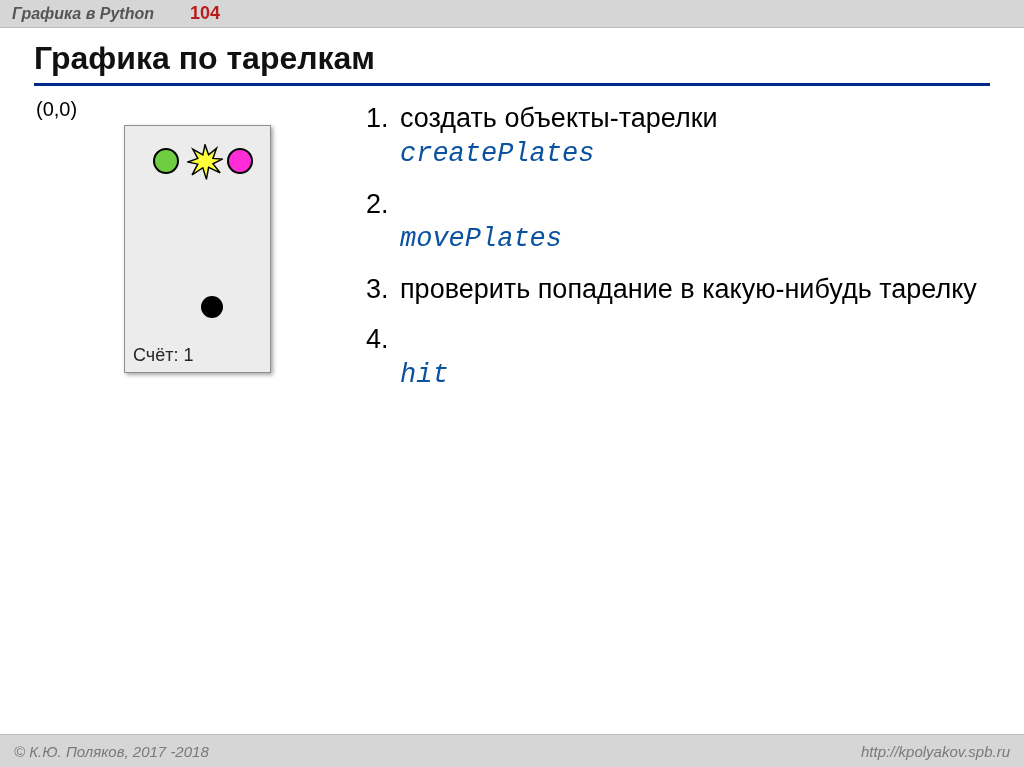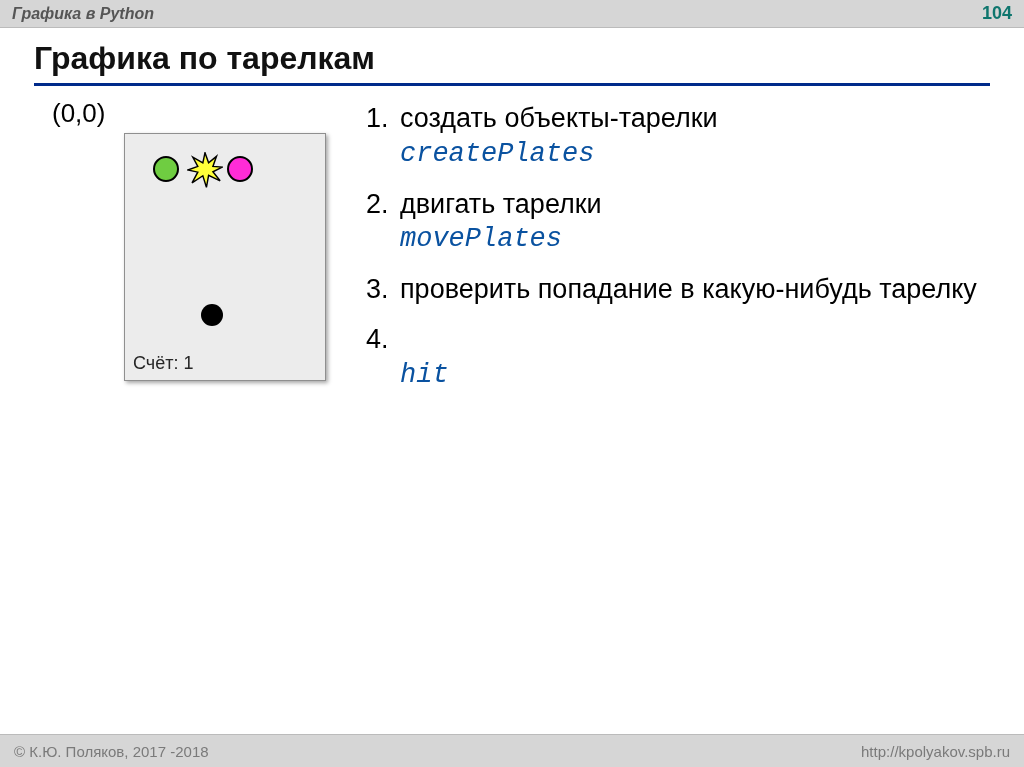--- a/index.html
+++ b/index.html
@@ -5,27 +5,28 @@
   * { box-sizing: border-box; margin: 0; padding: 0; }
   html, body { width: 1024px; height: 767px; font-family: Arial, Helvetica, sans-serif; }
   body { display: flex; flex-direction: column; background: #fff; }
 
   .topbar {
     height: 28px;
     background: #d6d6d6;
     border-bottom: 1px solid #bbb;
     display: flex;
     align-items: center;
-    justify-content: space-between;
+    justify-content: flex-start;
     padding: 0 12px;
     font-size: 16px;
     color: #444;
+    gap: 36px;
   }
   .topbar .section-title { font-style: italic; font-weight: bold; color: #555; }
-  .topbar .page-num { font-weight: bold; font-size: 18px; color: #0f766e; }
+  .topbar .page-num { font-weight: bold; font-size: 18px; color: #b91c1c; }
 
   .content {
     flex: 1 1 auto;
     padding: 12px 34px 8px 34px;
     display: flex;
     flex-direction: column;
   }
 
   .slide-title {
     font-size: 32px;
@@ -40,25 +41,25 @@
     flex: 1 1 auto;
     display: flex;
     align-items: flex-start;
   }
 
   .left-col {
     width: 330px;
     padding-top: 2px;
   }
 
-  .origin-label { font-size: 26px; color: #000; margin: 0 0 4px 18px; }
+  .origin-label { font-size: 20px; color: #000; margin: 0 0 4px 2px; }
 
   .game-canvas {
     margin-left: 90px;
-    width: 202px;
+    width: 147px;
     height: 248px;
     background: #ececec;
     border: 1px solid #8f8f8f;
     box-shadow: 2px 2px 4px rgba(0,0,0,0.35);
     position: relative;
   }
   .plate {
     position: absolute;
     width: 26px; height: 26px;
     border-radius: 50%;
@@ -105,20 +106,21 @@
   .footer {
     height: 28px;
     background: #d6d6d6;
     border-top: 1px solid #bbb;
     display: flex;
     align-items: center;
     justify-content: space-between;
     padding: 16px 14px;
     font-size: 15px;
     color: #7a7a7a;
+    font-style: italic;
   }
 </style>
 </head>
 <body>
 
 <div class="topbar">
   <span class="section-title">Графика в Python</span>
   <span class="page-num">104</span>
 </div>
 
@@ -141,21 +143,21 @@
       </div>
     </div>
 
     <div class="right-col">
       <ol class="steps">
         <li>
           <span>создать объекты-тарелки</span><br>
           <span class="code">createPlates</span>
         </li>
         <li>
-          <span>двигать тарелки</span><br>
+          <br>
           <span class="code">movePlates</span>
         </li>
         <li>
           <span>проверить попадание в какую-нибудь тарелку</span><br>
         </li>
         <li>
           <br>
           <span class="code">hit</span>
         </li>
       </ol>

